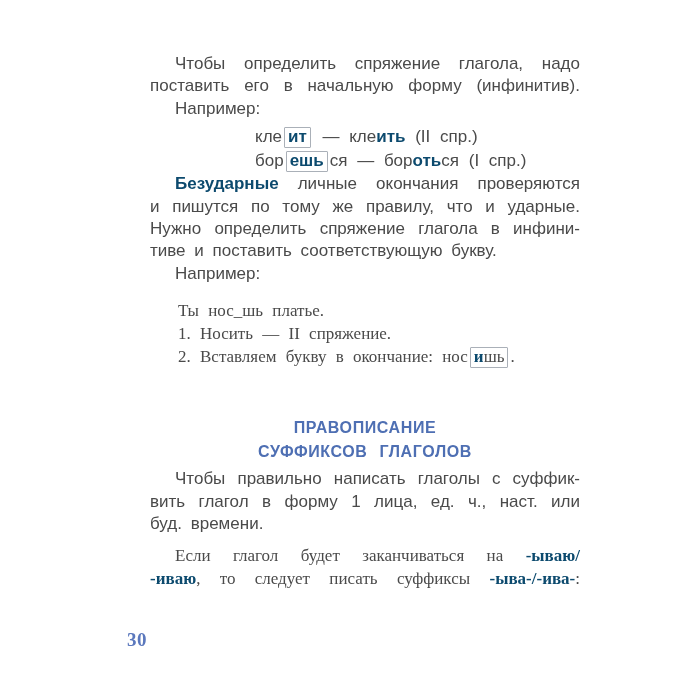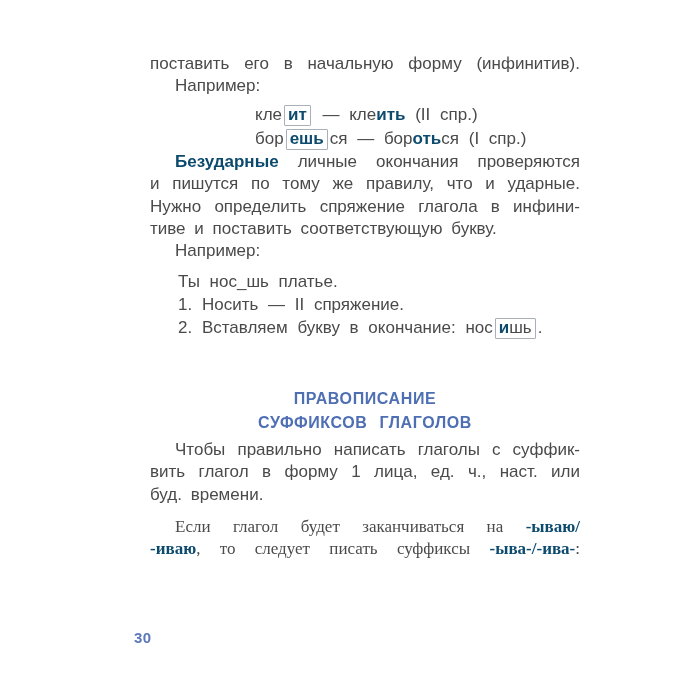--- a/index.html
+++ b/index.html
@@ -7,34 +7,35 @@
   .photo{position:absolute;inset:0;background:#ffffff;}
   .content{position:absolute;left:150px;top:53px;width:430px;font-size:17px;color:#4a4a4a;}
   .blk{line-height:22.4px;word-spacing:4px;}
   .ln{text-align:left;white-space:normal;}
   .ln.j{text-align:justify;text-align-last:justify;}
   .ln.ind{text-indent:25px;}
   .b{font-weight:bold;color:#0c4a6e;}
   .box{display:inline-block;border:1.5px solid #aab0b8;border-radius:1px;padding:0 3px 1px 3px;margin:0 2px;line-height:18px;}
   .ex1{margin:5px 0 0 105px;line-height:24px;word-spacing:5px;}
   .p2{}
-  .ex2{margin:7px 0 0 28px;line-height:23px;word-spacing:5px;}
+  .ex2{margin:14px 0 0 28px;line-height:23px;word-spacing:5px;font-family:Liberation Serif, serif;}
   .head{margin-top:48px;text-align:center;font-weight:bold;font-size:16px;line-height:24px;letter-spacing:0.6px;word-spacing:7px;}
   .head .ln{text-align:center;}
   .p6{margin-top:4px;}
   .p7{margin-top:10px;font-family:Liberation Serif, serif;}
-  .pagenum{position:absolute;left:134px;top:629px;font-weight:bold;font-size:15px;letter-spacing:0.5px;}
+  .pagenum{position:absolute;left:127px;top:629px;font-weight:bold;font-size:19px;letter-spacing:0.5px;font-family:Liberation Serif, serif;}
 </style>
 </head>
 <body>
 
 <div class="photo" style="background: rgb(255, 255, 255);">
   <div class="content" style="color: rgb(74, 74, 74);">
     <div id="flow">
         <div class="blk">
+          <div class="ln j ind"><span>Чтобы определить спряжение глагола, надо</span></div>
           <div class="ln j"><span>поставить его в начальную форму (инфинитив).</span></div>
           <div class="ln ind"><span>Например:</span></div>
         </div>
         <div class="blk ex1">
           <div class="ln"><span>кле</span><span class="box"><span class="b">ит</span></span><span> — кле</span><span class="b">ить</span><span> (II спр.)</span></div>
           <div class="ln"><span>бор</span><span class="box"><span class="b">ешь</span></span><span>ся — бор</span><span class="b">оть</span><span>ся (I спр.)</span></div>
         </div>
         <div class="blk p2">
           <div class="ln j ind"><span class="b">Безударные</span><span> личные окончания проверяются</span></div>
           <div class="ln j"><span>и пишутся по тому же правилу, что и ударные.</span></div>

